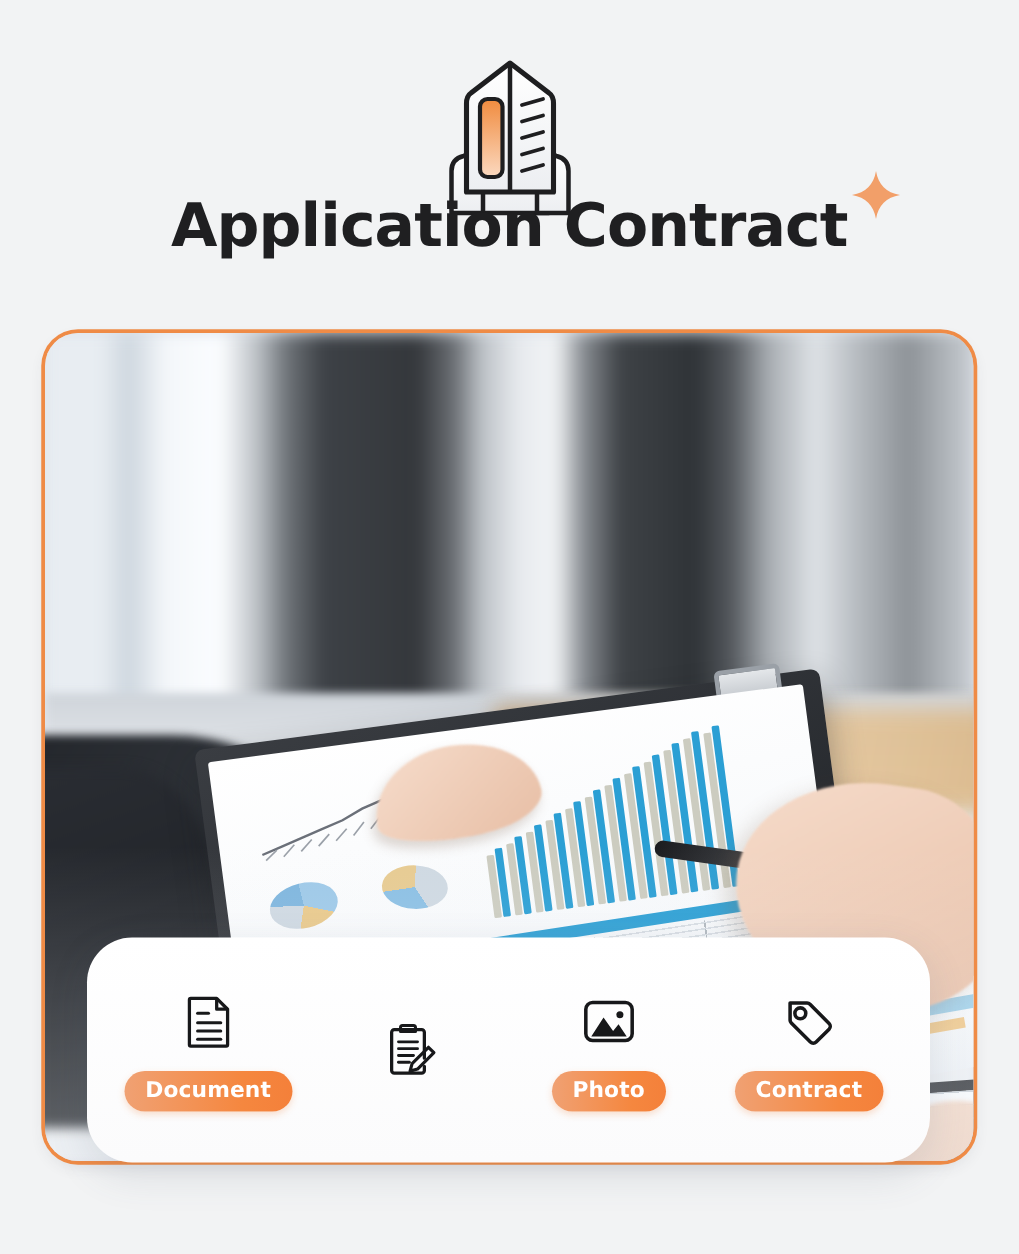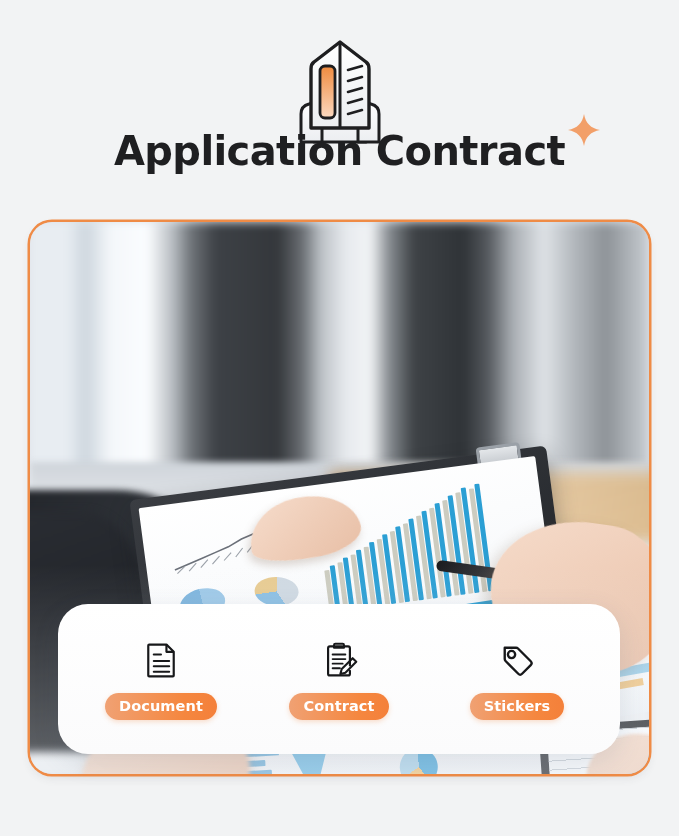--- a/index.html
+++ b/index.html
@@ -294,21 +294,21 @@
   
   .photo-soft {
     position: absolute; inset: 0;
     background: linear-gradient(180deg, rgba(255,255,255,0) 62%, rgba(236,240,245,.35) 100%);
     pointer-events: none;
   }
 
   
   .chip-card {
     position: absolute;
-    left: 58px; top: 604px;
+    left: 58px; top: 625px;
     width: 562px; height: 150px;
     background: linear-gradient(180deg, #ffffff, #fbfbfc);
     border-radius: 30px;
     box-shadow: 0 8px 26px rgba(80,90,110,.14);
     display: flex;
     align-items: center;
     justify-content: space-around;
     padding: 0 14px;
   }
 
@@ -514,28 +514,37 @@
         <path d="M18 4 h8 a1.5 1.5 0 0 1 1.5 1.5 v3 h-11 v-3 a1.5 1.5 0 0 1 1.5 -1.5 z" fill="none" stroke="#17181a" stroke-width="2.2" stroke-linejoin="round"></path>
         <g stroke="#17181a" stroke-width="2.1" stroke-linecap="round">
           <line x1="15" y1="16" x2="29" y2="16"></line>
           <line x1="15" y1="21" x2="29" y2="21"></line>
           <line x1="15" y1="26" x2="26" y2="26"></line>
           <line x1="15" y1="31" x2="23" y2="31"></line>
         </g>
         <path d="M37 20 l4 4 -12 12 -5.5 1.5 1.5 -5.5 z" fill="none" stroke="#17181a" stroke-width="2.3" stroke-linejoin="round"></path>
       </svg>
     </span>
-    <span class="chip-pill">Contract</span>
   </div>
 
+  <div class="chip-item">
+    <span class="chip-icon">
+      <svg viewBox="0 0 44 44" width="40" height="40">
+        <rect x="5" y="8" width="34" height="28" rx="5" fill="none" stroke="#17181a" stroke-width="2.6"></rect>
+        <circle cx="30" cy="17" r="2.6" fill="#17181a"></circle>
+        <path d="M9 33 L18 19 L25 29 L29 24 L35 33 Z" fill="#17181a"></path>
+      </svg>
+    </span>
+    <span class="chip-pill">Photo</span>
+  </div>
 
 
   <div class="chip-item">
     <span class="chip-icon">
       <svg viewBox="0 0 44 44" width="40" height="40">
         <path d="M8.5 8.5 h12.5 a3 3 0 0 1 2.1 0.9 l14 14 a3 3 0 0 1 0 4.2 l-9.5 9.5 a3 3 0 0 1 -4.2 0 l-14 -14 a3 3 0 0 1 -0.9 -2.1 v-12.5 z" fill="none" stroke="#17181a" stroke-width="2.6" stroke-linejoin="round"></path>
         <circle cx="16" cy="16" r="4" fill="none" stroke="#17181a" stroke-width="2.6"></circle>
       </svg>
     </span>
-    <span class="chip-pill">Stickers</span>
+    <span class="chip-pill">Contract</span>
   </div>
 
 </div>
 
 </body></html>

